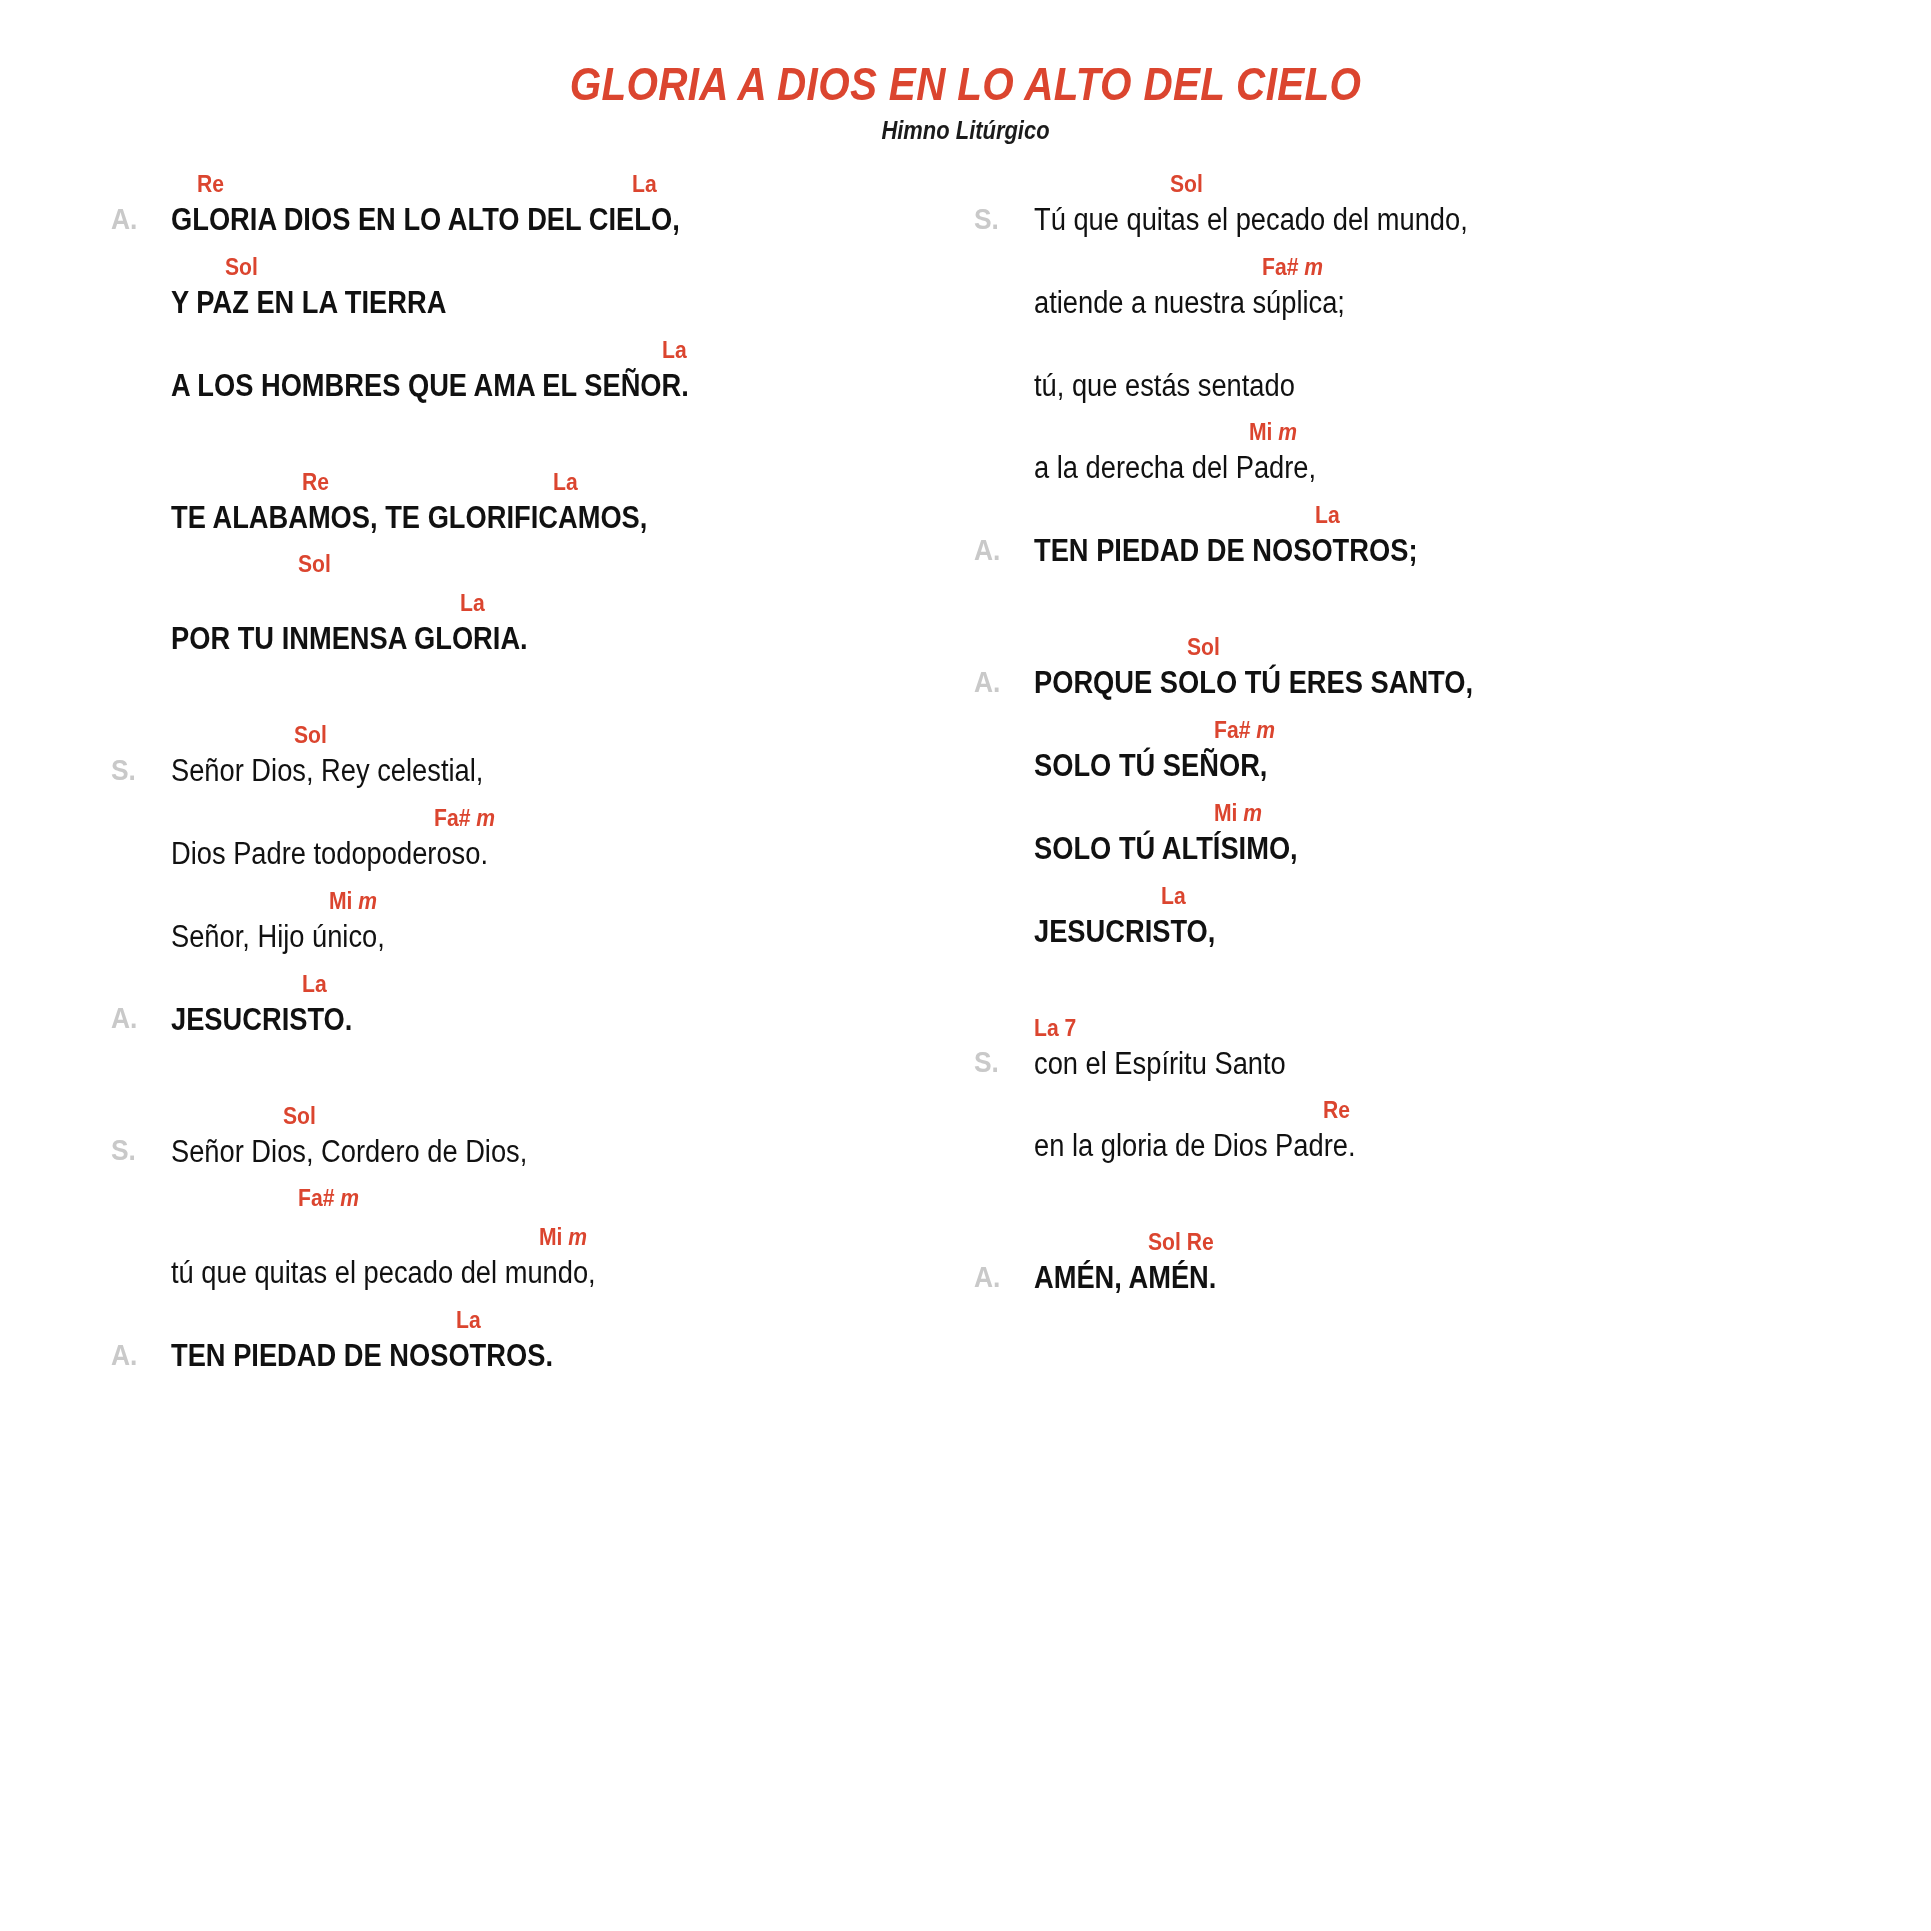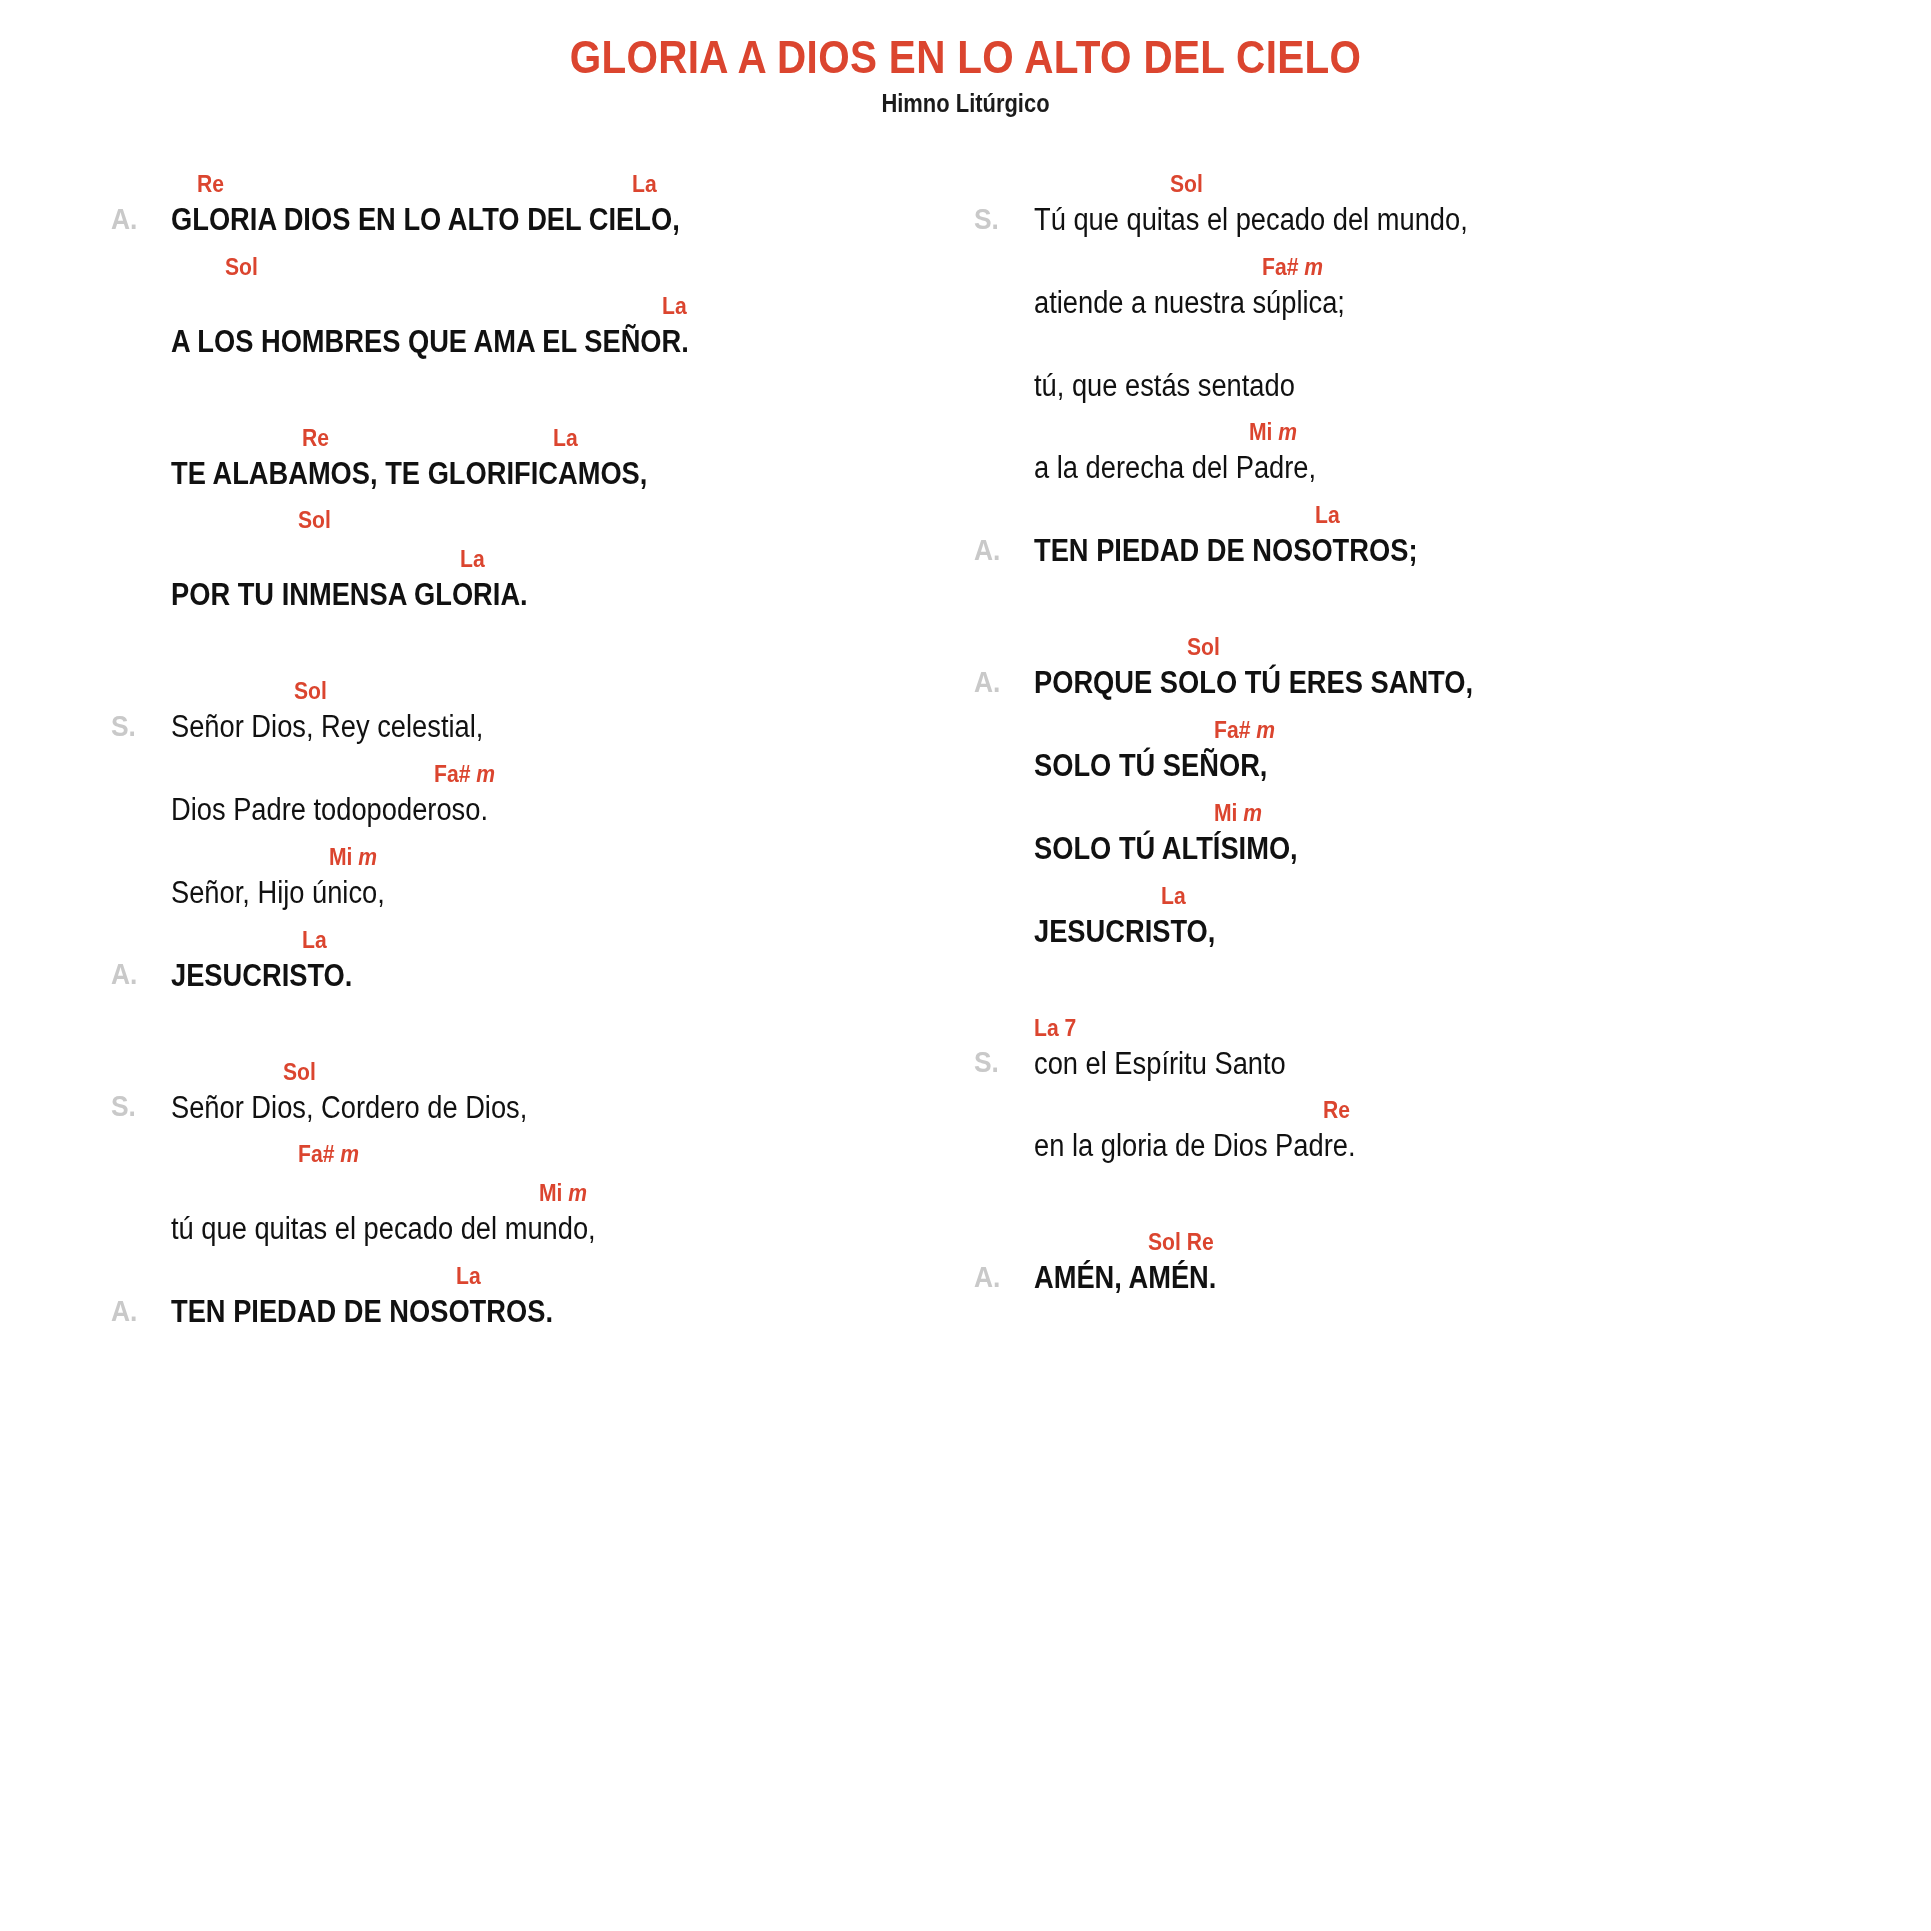--- a/index.html
+++ b/index.html
@@ -20,21 +20,22 @@
     position: relative;
     width: 1931px;
     height: 1931px;
     box-sizing: border-box;
     padding: 0;
   }
 
   
   .header {
     text-align: center;
-    padding-top: 32px;
+    padding-top: 59px;
+    font-style: italic;
   }
   .song-title {
     font-size: 47px;
     font-weight: bold;
     color: #DB452F;
     letter-spacing: 0.4px;
     line-height: 1.05;
     margin: 0;
     transform: scaleX(0.86);
     transform-origin: center center;
@@ -156,20 +157,23 @@
             </div>
             <div class="lyricrow">
               <span class="marker">A.</span>
               <span class="lyric resp">GLORIA DIOS EN LO ALTO DEL CIELO,</span>
             </div>
           </div>
           <div class="line">
             <div class="chordrow">
               <span class="chord" style="left: 114px;">Sol</span>
             </div>
+            <div class="lyricrow">
+              <span class="lyric resp">Y PAZ EN LA TIERRA</span>
+            </div>
           </div>
           <div class="line">
             <div class="chordrow">
               <span class="chord" style="left: 551px;">La</span>
             </div>
             <div class="lyricrow">
               <span class="lyric resp">A LOS HOMBRES QUE AMA EL SEÑOR.</span>
             </div>
           </div>
         </div>

